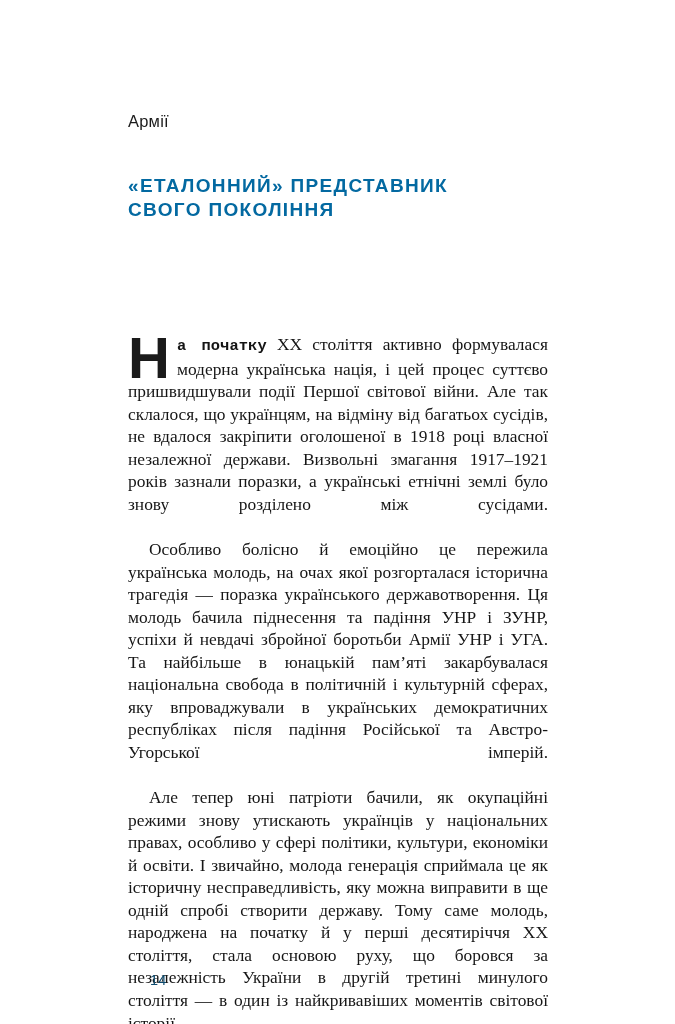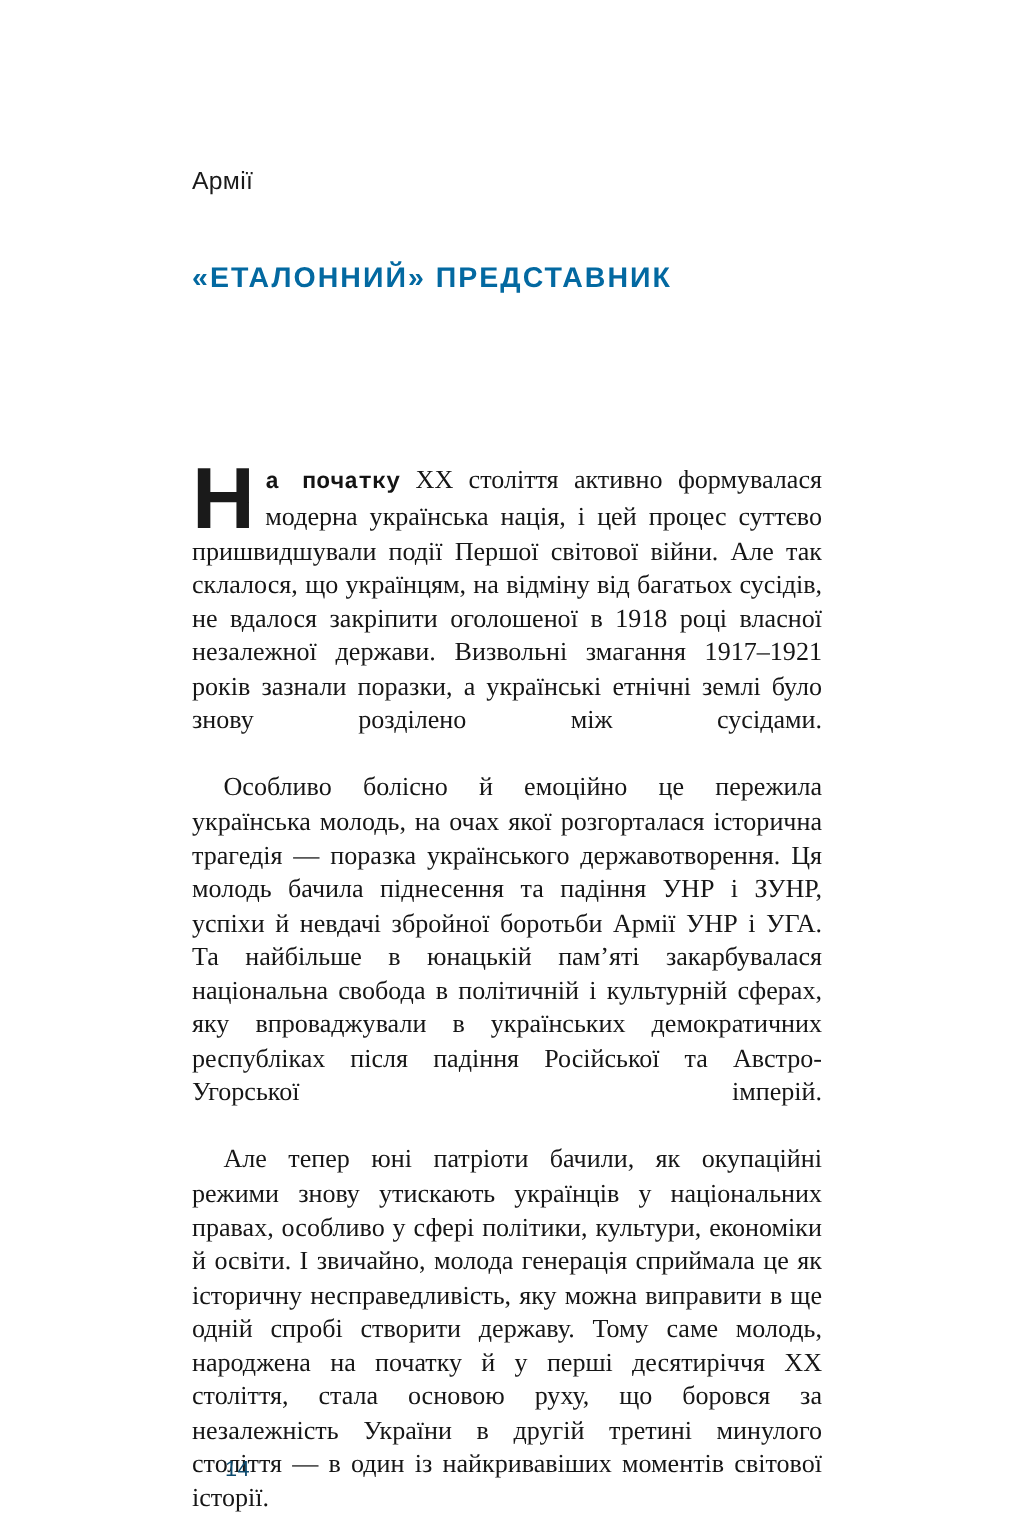--- a/index.html
+++ b/index.html
@@ -116,20 +116,21 @@
 <body>
 
 <div class="page">
 
   <div class="content">
 
     <p class="eyebrow">Армії</p>
 
     <h1 class="chapter-title">
       <span class="tline">«ЕТАЛОННИЙ» ПРЕДСТАВНИК</span>
+      <span class="tline">СВОГО ПОКОЛІННЯ</span>
     </h1>
 
     <div class="body-block">
 
       <p class="para first">
         <span class="dropcap">Н</span><span class="lead-in">а початку</span><span> XX століття активно формувалася модерна українська нація, і цей процес суттєво пришвидшували події Першої світової війни. Але так склалося, що українцям, на відміну від багатьох сусідів, не вдалося закріпити оголошеної в 1918 році власної незалежної держави. Визвольні змагання 1917–1921 років зазнали поразки, а українські етнічні землі було знову розділено між сусідами.</span>
       </p>
 
       <p class="para">Особливо болісно й емоційно це пережила українська молодь, на очах якої розгорталася історична трагедія — поразка українського державотворення. Ця молодь бачила піднесення та падіння УНР і ЗУНР, успіхи й невдачі збройної боротьби Армії УНР і УГА. Та найбільше в юнацькій пам’яті закарбувалася національна свобода в політичній і культурній сферах, яку впроваджували в українських демократичних республіках після падіння Російської та Австро-Угорської імперій.</p>
 

